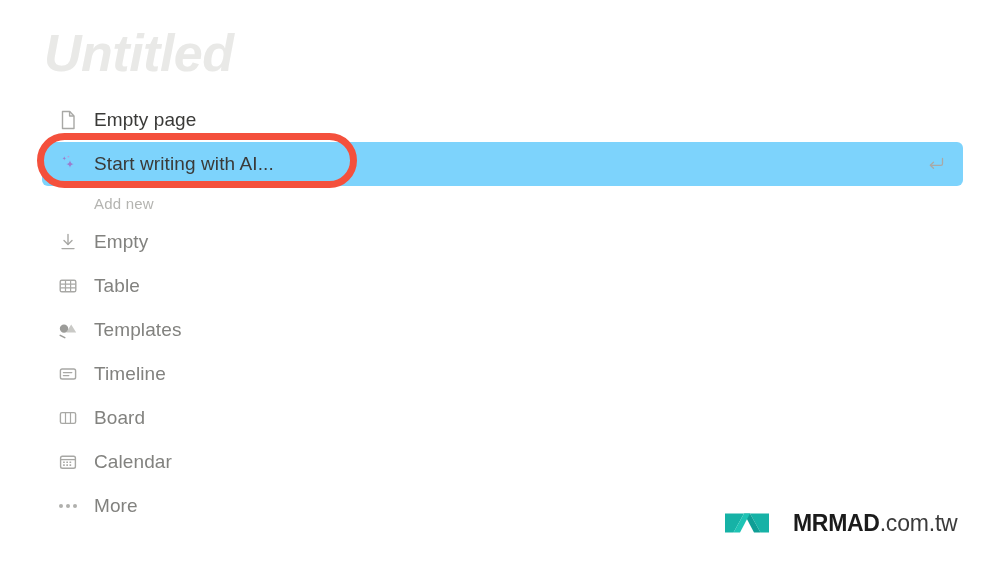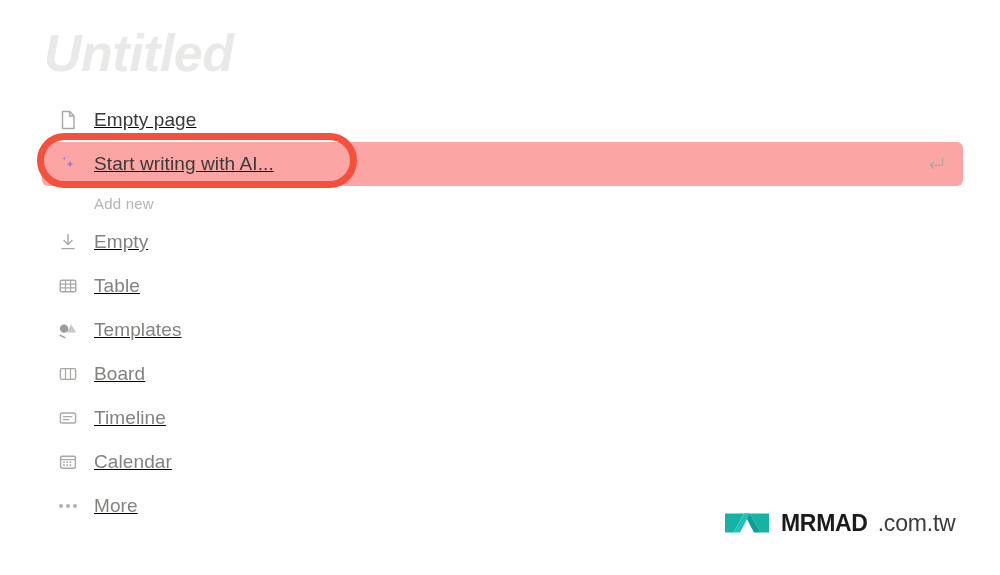--- a/index.html
+++ b/index.html
@@ -43,24 +43,23 @@
   .menu-row {
     position: relative;
     height: 44px;
     display: flex;
     align-items: center;
     padding-left: 52px;
     box-sizing: border-box;
     margin-left: 42px;
     margin-right: 37px;
     border-radius: 6px;
-    text-decoration: underline;
   }
   .menu-row.highlight {
-    background: #fca5a5;
+    background: #7dd3fc;
   }
   .menu-row .ico {
     position: absolute;
     left: 14px;
     top: 50%;
     transform: translateY(-50%);
     width: 24px;
     height: 24px;
     display: flex;
     align-items: center;
@@ -132,26 +131,26 @@
   }
   .logo-text {
     font-size: 23px;
     line-height: 23px;
     white-space: nowrap;
   }
   .logo-text .brand {
     font-weight: bold;
     color: #1b1b1b;
     letter-spacing: -0.3px;
+    margin-left: 12px;
   }
   .logo-text .tld {
     font-weight: normal;
     color: #3b3b3b;
     letter-spacing: -0.2px;
-    margin-left: 10px;
   }
 
   .dots {
     display: flex;
     gap: 3px;
     align-items: center;
   }
   .dots i {
     display: block;
     width: 4px;
@@ -226,35 +225,35 @@
           <path d="M7 5.4a4.2 4.2 0 100 8.4 4.2 4.2 0 000-8.4z" fill="#9c9c99"></path>
           <path d="M3.2 16.4l4.6 2.3" stroke="#9c9c99" stroke-width="1.5" stroke-linecap="round"></path>
         </svg>
       </span>
       <span class="label">Templates</span>
     </div>
 
     <div class="menu-row">
       <span class="ico">
         <svg width="22" height="22" viewBox="0 0 22 22" fill="none">
+          <rect x="3.4" y="6" width="15.2" height="10" rx="1.8" stroke="#a8a8a5" stroke-width="1.4" fill="none"></rect>
+          <path d="M6.4 9.6h8.4M6.4 12.6h5.4" stroke="#a8a8a5" stroke-width="1.3" stroke-linecap="round"></path>
+        </svg>
+      </span>
+      <span class="label">Timeline</span>
+    </div>
+
+    <div class="menu-row">
+      <span class="ico">
+        <svg width="22" height="22" viewBox="0 0 22 22" fill="none">
           <rect x="3.4" y="5.6" width="15.2" height="10.8" rx="1.6" stroke="#a8a8a5" stroke-width="1.4" fill="none"></rect>
           <path d="M8.5 5.6v10.8M13.5 5.6v10.8" stroke="#a8a8a5" stroke-width="1.2"></path>
         </svg>
       </span>
       <span class="label">Board</span>
-    </div>
-
-    <div class="menu-row">
-      <span class="ico">
-        <svg width="22" height="22" viewBox="0 0 22 22" fill="none">
-          <rect x="3.4" y="6" width="15.2" height="10" rx="1.8" stroke="#a8a8a5" stroke-width="1.4" fill="none"></rect>
-          <path d="M6.4 9.6h8.4M6.4 12.6h5.4" stroke="#a8a8a5" stroke-width="1.3" stroke-linecap="round"></path>
-        </svg>
-      </span>
-      <span class="label">Timeline</span>
     </div>
 
     <div class="menu-row">
       <span class="ico">
         <svg width="22" height="22" viewBox="0 0 22 22" fill="none">
           <rect x="3.6" y="5.2" width="14.8" height="12" rx="1.8" stroke="#a8a8a5" stroke-width="1.4" fill="none"></rect>
           <path d="M3.6 8.6h14.8" stroke="#a8a8a5" stroke-width="1.3"></path>
           <g fill="#a8a8a5">
             <rect x="6.1" y="10.4" width="1.7" height="1.6" rx="0.3"></rect>
             <rect x="9.3" y="10.4" width="1.7" height="1.6" rx="0.3"></rect>

